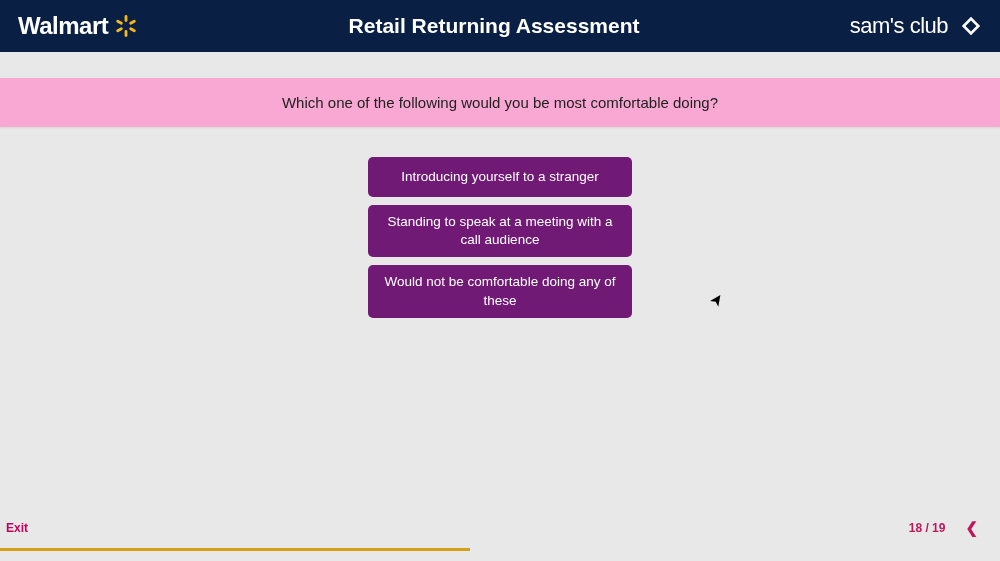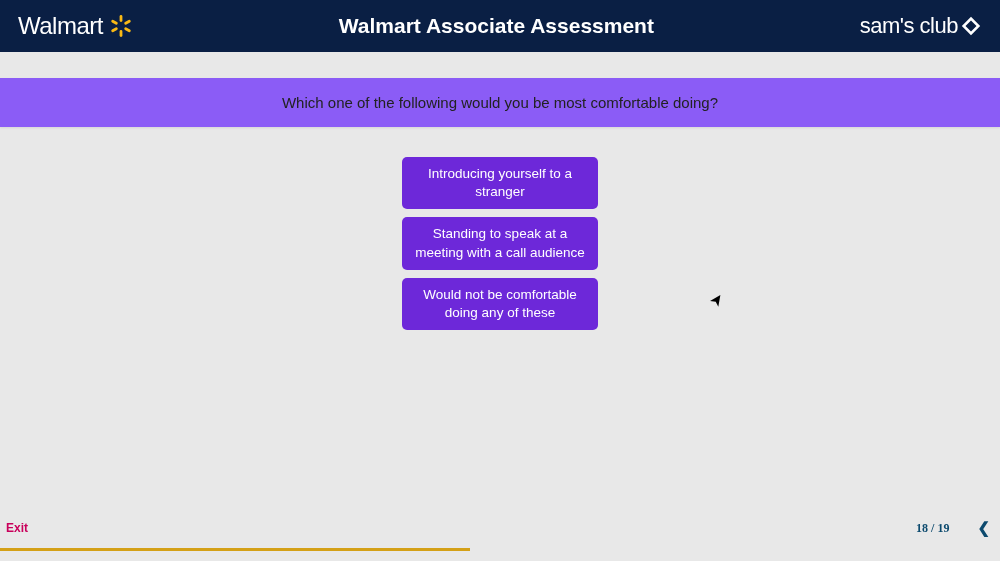--- a/index.html
+++ b/index.html
@@ -24,104 +24,103 @@
       padding: 0 18px;
       color: #fff;
     }
     .brand-left {
       display: flex;
       align-items: center;
       gap: 6px;
     }
     .brand-left .walmart-text {
       font-size: 24px;
-      font-weight: normal;
+      font-weight: bold;
       letter-spacing: -0.5px;
     }
     .spark-icon svg {
       display: block;
     }
     .header-title {
       font-size: 21px;
       font-weight: bold;
       color: #fff;
     }
     .brand-right {
       display: flex;
       align-items: center;
-      gap: 2px;
+      gap: 12px;
     }
     .brand-right .sams-text {
       font-size: 22px;
       font-weight: normal;
       letter-spacing: -0.5px;
     }
     .diamond-icon svg {
       display: block;
     }
     .question-bar {
-      background: #8b5cf6;
+      background: #f9a8d4;
       margin-top: 26px;
       padding: 16px 0;
       text-align: center;
       box-shadow: 0 1px 2px rgba(0,0,0,0.08);
     }
     .question-text {
       font-size: 15px;
       color: #222;
     }
     .options-container {
       margin-top: 30px;
       display: flex;
       flex-direction: column;
       align-items: center;
       gap: 8px;
     }
     .option-button {
-      background: #6d28d9;
+      background: #701a75;
       color: #fff;
-      width: 196px;
+      width: 264px;
       min-height: 40px;
       border-radius: 5px;
       display: flex;
       align-items: center;
       justify-content: center;
       text-align: center;
       font-size: 13.5px;
       line-height: 1.35;
       padding: 8px 12px;
       cursor: pointer;
       border: none;
     }
     .footer {
       position: absolute;
       bottom: 12px;
       left: 0;
-      right: 0;
+      right: 12px;
       height: 30px;
     }
     .footer-top {
       display: flex;
       justify-content: space-between;
       align-items: center;
       padding: 0 10px 4px 6px;
       font-size: 12px;
     }
     .exit-link {
       color: #c9005b;
       font-weight: bold;
       cursor: pointer;
     }
     .footer-right {
       display: flex;
       align-items: center;
-      gap: 28px;
-      color: #0c4a6e;
+      gap: 20px;
+      color: #be185d;
       font-weight: bold;
-      font-family: Liberation Serif, serif;
     }
     .page-counter {
       font-size: 12px;
     }
     .chevron-left {
       font-size: 15px;
       cursor: pointer;
       font-weight: bold;
     }
     .progress-line {
@@ -152,21 +151,21 @@
           <rect x="10.6" y="1" width="2.8" height="7" rx="1.4"></rect>
           <rect x="10.6" y="16" width="2.8" height="7" rx="1.4"></rect>
           <rect x="10.6" y="1" width="2.8" height="7" rx="1.4" transform="rotate(60 12 12)"></rect>
           <rect x="10.6" y="16" width="2.8" height="7" rx="1.4" transform="rotate(60 12 12)"></rect>
           <rect x="10.6" y="1" width="2.8" height="7" rx="1.4" transform="rotate(-60 12 12)"></rect>
           <rect x="10.6" y="16" width="2.8" height="7" rx="1.4" transform="rotate(-60 12 12)"></rect>
         </g>
       </svg>
     </span>
   </div>
-  <div class="header-title">Walmart Associate Assessment</div>
+  <div class="header-title">Retail Returning Assessment</div>
   <div class="brand-right">
     <span class="sams-text">sam's club</span>
     <span class="diamond-icon">
       <svg width="22" height="22" viewBox="0 0 24 24">
         <path d="M12 2 L22 12 L12 22 L2 12 Z M12 6 L18 12 L12 18 L6 12 Z" fill="#fff" fill-rule="evenodd"></path>
       </svg>
     </span>
   </div>
 </div>
 

